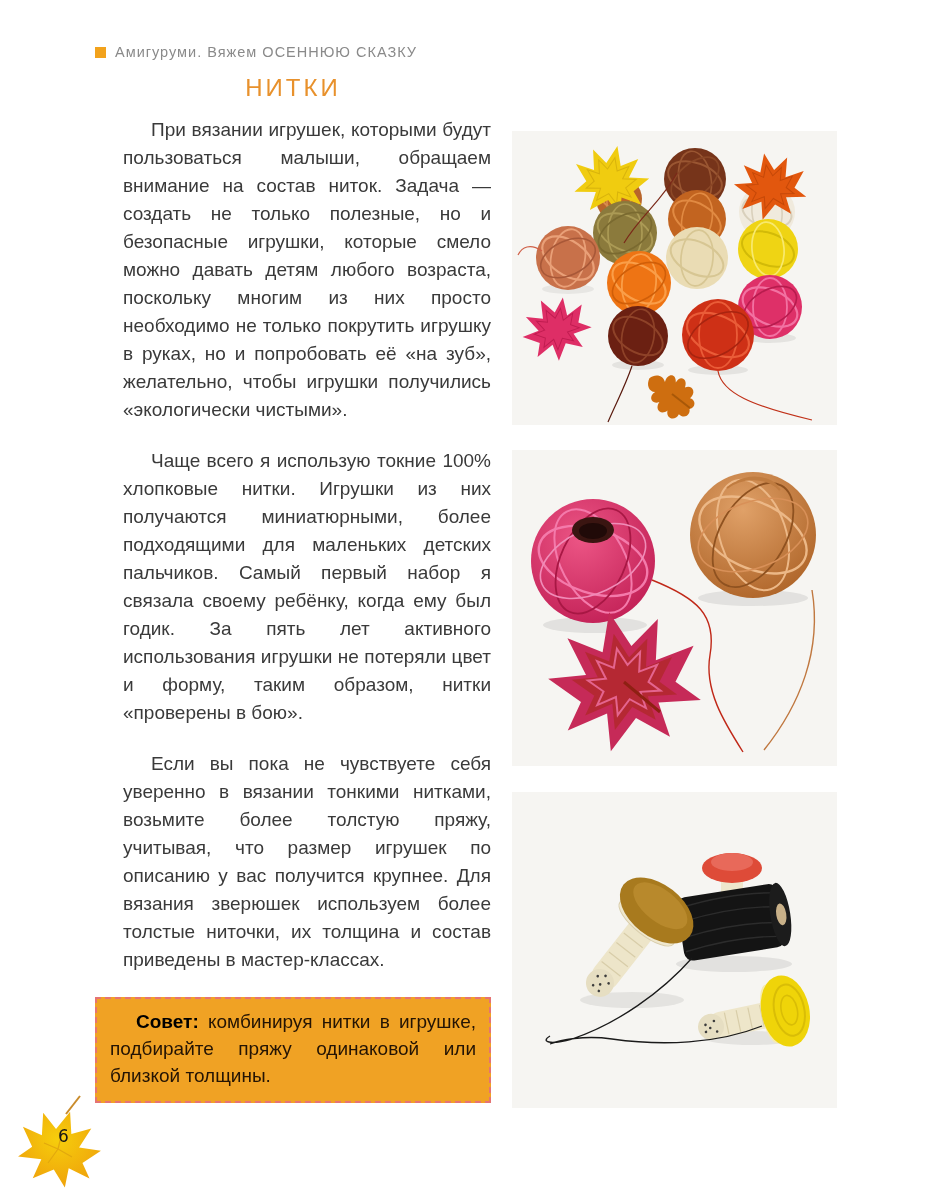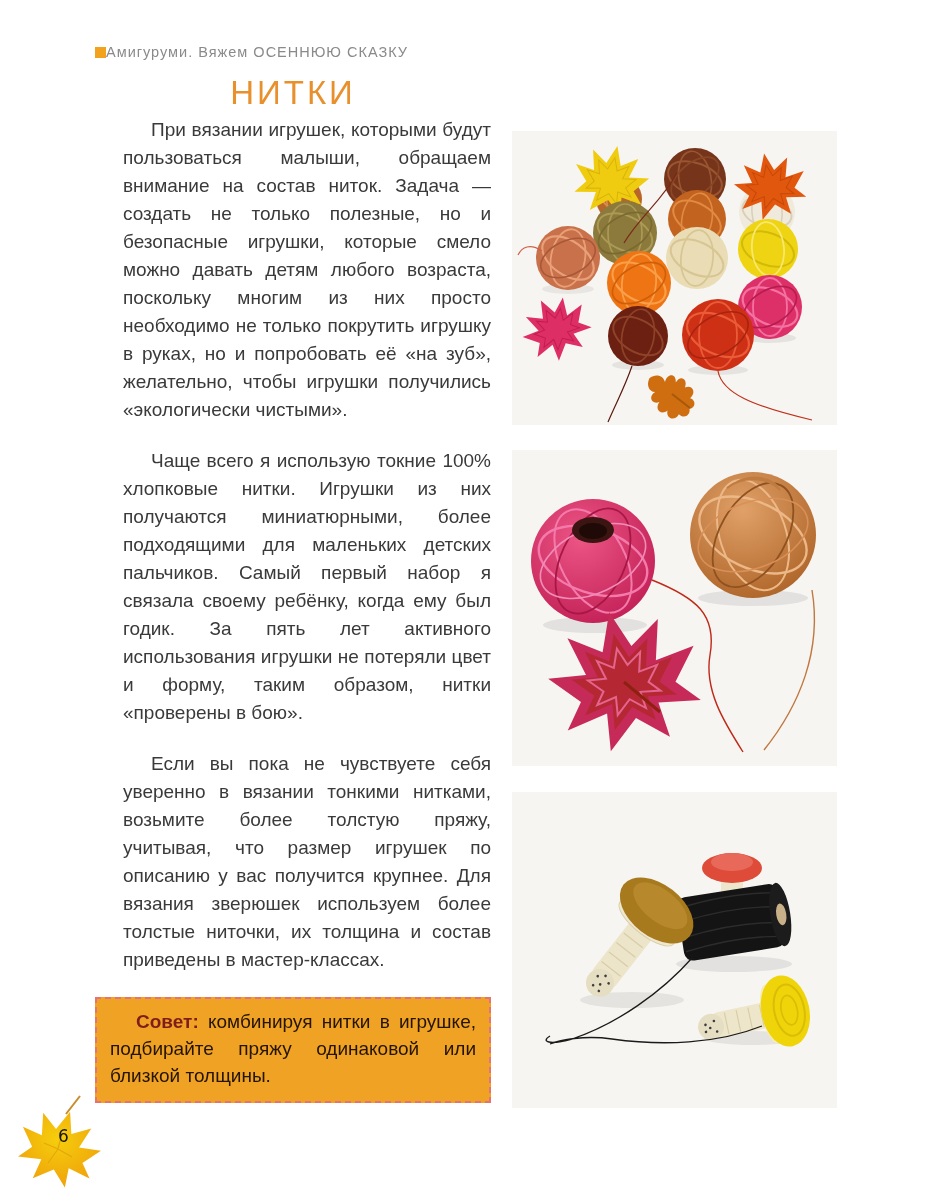--- a/index.html
+++ b/index.html
@@ -1,34 +1,34 @@
 <!DOCTYPE html>
 <html><head>
 <meta charset="utf-8">
 <style>
   html,body{margin:0;padding:0;background:#ffffff;}
   .page{position:relative;width:930px;height:1204px;background:#ffffff;overflow:hidden;
         font-family:"Liberation Sans",sans-serif;color:#3a3a3a;}
   
-  .running-head{position:absolute;left:95px;top:44px;display:flex;align-items:center;gap:0;}
+  .running-head{position:absolute;left:95px;top:44px;display:flex;align-items:center;gap:9px;}
   .head-bullet{width:11px;height:11px;background:#f2a21c;flex:0 0 auto;}
   .running-title{font-size:14.5px;letter-spacing:1px;color:#8a8a8a;}
   
   .chapter-title{position:absolute;left:95px;top:74px;width:396px;text-align:center;
-        font-size:33px;letter-spacing:3px;color:#e8912c;font-weight:400;}
+        font-size:24px;letter-spacing:3px;color:#e8912c;font-weight:400;}
   
   .text-col{position:absolute;left:95px;top:116px;width:396px;
         font-size:19px;line-height:28px;text-align:justify;}
   .text-col p{margin:0;text-indent:28px;}
   .text-col p.gap{margin-bottom:23px;margin-left:28px;}
   
   .tip-box{margin-top:12px;box-sizing:border-box;width:396px;background:#f0a224;
         border:2px dashed #e57373;padding:9px 13px 12px 13px;
         font-size:19px;line-height:27px;color:#241404;text-indent:26px;text-align:justify;}
-  .tip-box b{color:#7f1d1d;}
+  .tip-box b{color:#000000;}
   
   .photo{position:absolute;left:512px;width:325px;background:#f6f5f2;}
   .photo svg{display:block;}
   #photo1{top:131px;height:294px;}
   #photo2{top:450px;height:316px;}
   #photo3{top:792px;height:316px;}
   
   .footer-leaf{position:absolute;left:14px;top:1094px;width:95px;height:100px;}
   .page-num{position:absolute;left:58px;top:1126px;font-size:17px;color:#161616;
         font-family:"DejaVu Sans",sans-serif;}

